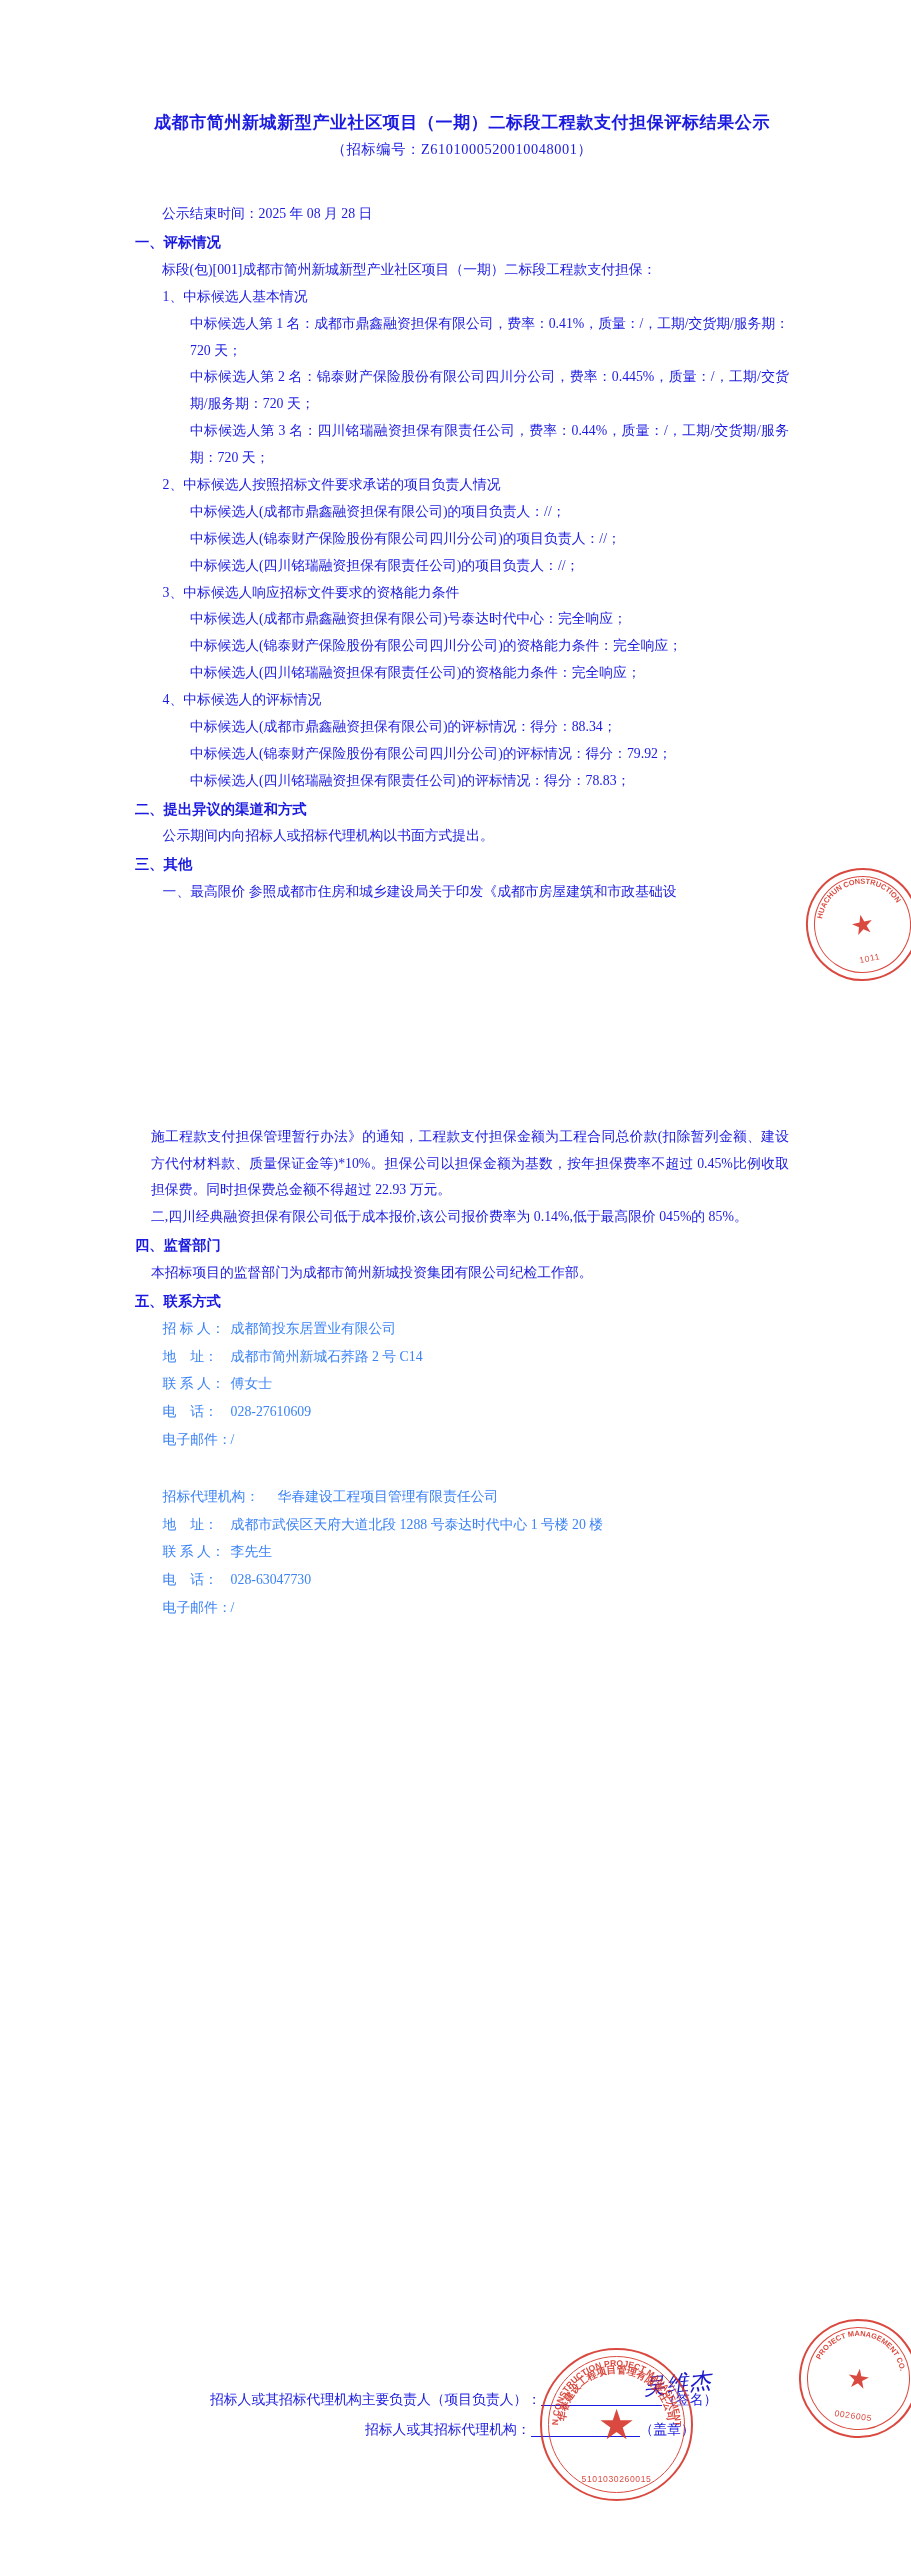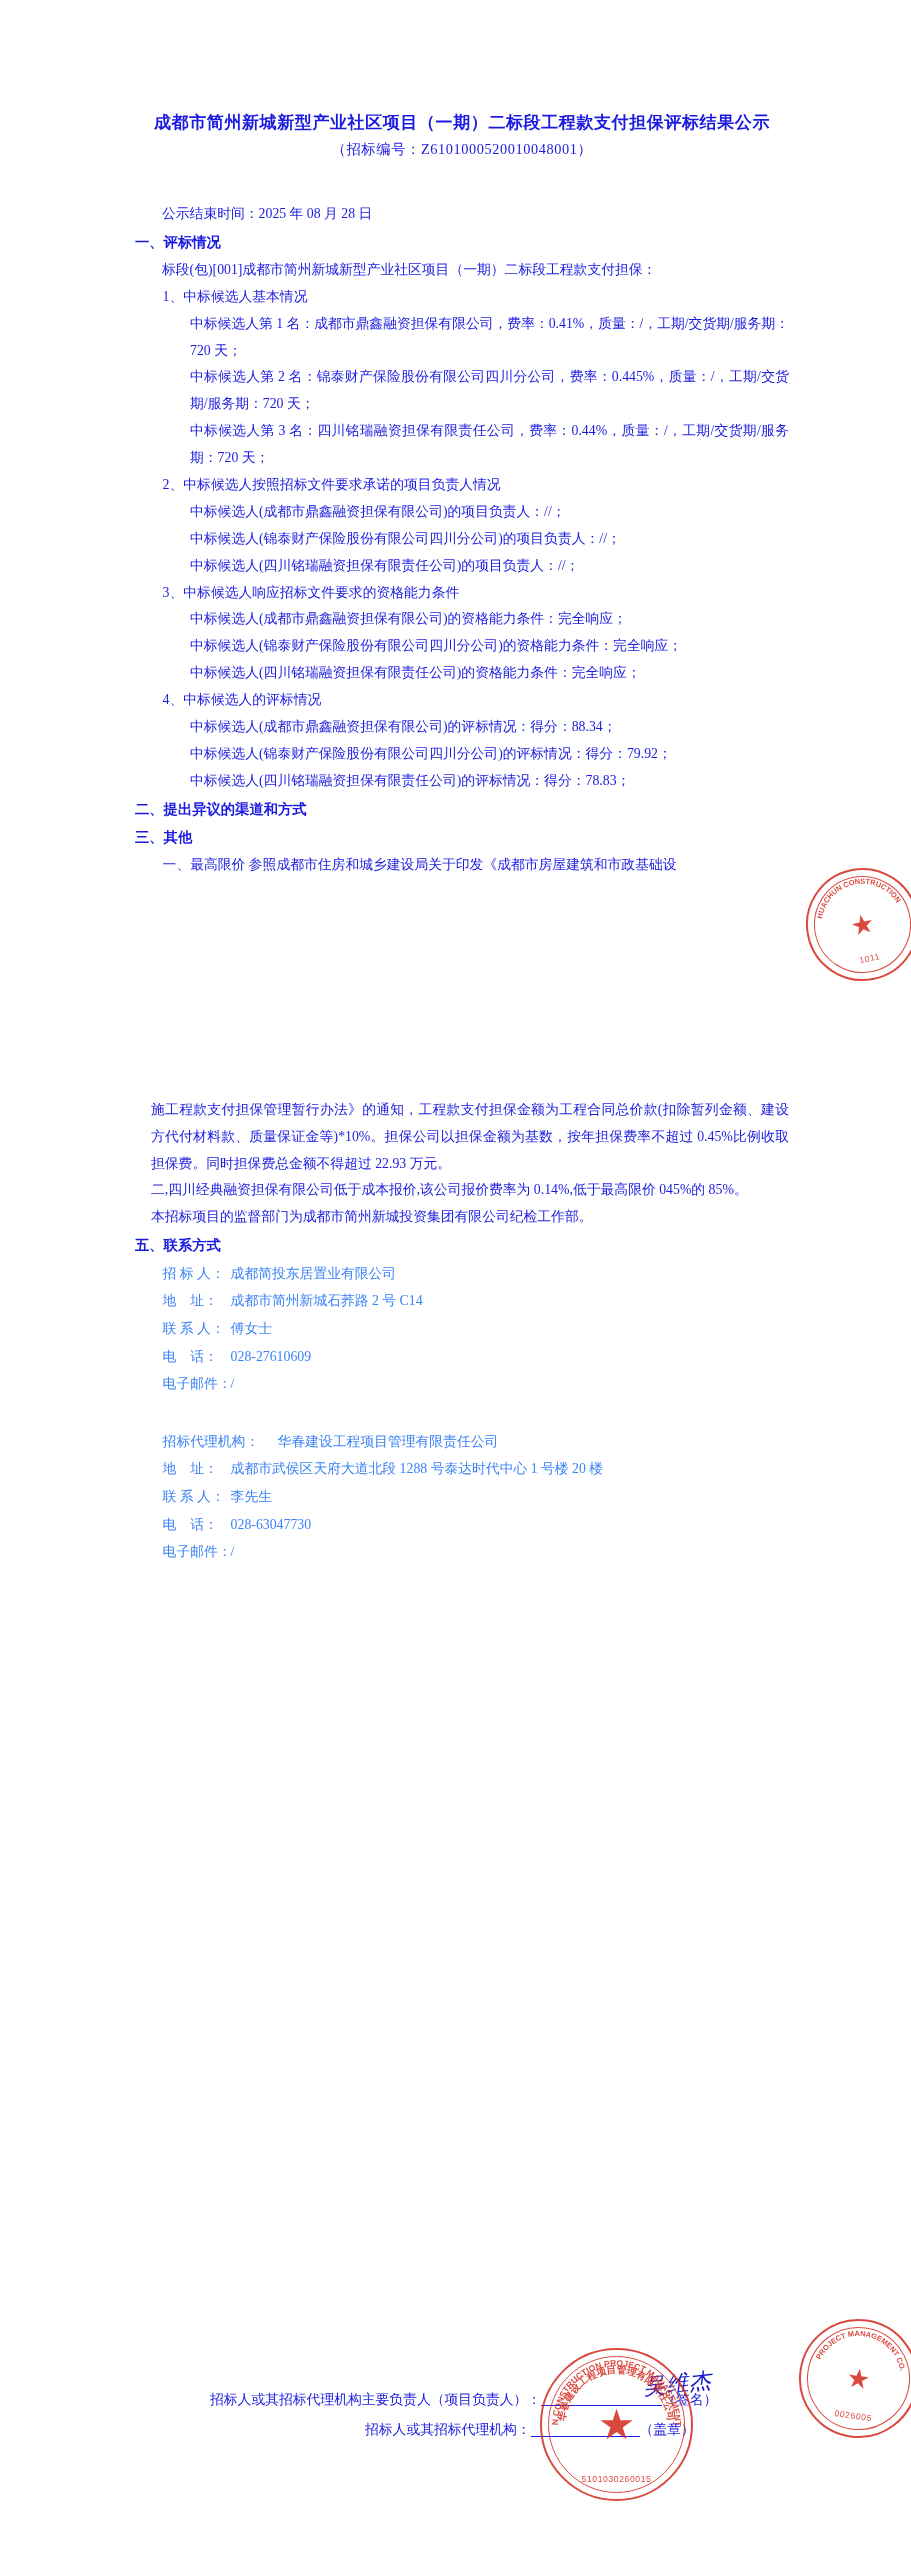--- a/index.html
+++ b/index.html
@@ -229,39 +229,41 @@
     <div class="lvl3">中标候选人第 1 名：成都市鼎鑫融资担保有限公司，费率：0.41%，质量：/，工期/交货期/服务期：720 天；</div>
     <div class="lvl3">中标候选人第 2 名：锦泰财产保险股份有限公司四川分公司，费率：0.445%，质量：/，工期/交货期/服务期：720 天；</div>
     <div class="lvl3">中标候选人第 3 名：四川铭瑞融资担保有限责任公司，费率：0.44%，质量：/，工期/交货期/服务期：720 天；</div>
 
     <div class="lvl2">2、中标候选人按照招标文件要求承诺的项目负责人情况</div>
     <div class="lvl3-hang">中标候选人(成都市鼎鑫融资担保有限公司)的项目负责人：//；</div>
     <div class="lvl3-hang">中标候选人(锦泰财产保险股份有限公司四川分公司)的项目负责人：//；</div>
     <div class="lvl3-hang">中标候选人(四川铭瑞融资担保有限责任公司)的项目负责人：//；</div>
 
     <div class="lvl2">3、中标候选人响应招标文件要求的资格能力条件</div>
-    <div class="lvl3-hang">中标候选人(成都市鼎鑫融资担保有限公司)的资格能力条件：完全响应；</div>
+    <div class="lvl3-hang">中标候选人(成都市鼎鑫融资担保有限公司)号泰达时代中心：完全响应；</div>
     <div class="lvl3-hang">中标候选人(锦泰财产保险股份有限公司四川分公司)的资格能力条件：完全响应；</div>
     <div class="lvl3-hang">中标候选人(四川铭瑞融资担保有限责任公司)的资格能力条件：完全响应；</div>
 
     <div class="lvl2">4、中标候选人的评标情况</div>
     <div class="lvl3-hang">中标候选人(成都市鼎鑫融资担保有限公司)的评标情况：得分：88.34；</div>
     <div class="lvl3-hang">中标候选人(锦泰财产保险股份有限公司四川分公司)的评标情况：得分：79.92；</div>
     <div class="lvl3-hang">中标候选人(四川铭瑞融资担保有限责任公司)的评标情况：得分：78.83；</div>
 
     <div class="lvl1">二、提出异议的渠道和方式</div>
+    <div class="lvl2">公示期间内向招标人或招标代理机构以书面方式提出。</div>
 
     <div class="lvl1">三、其他</div>
     <div class="lvl2">一、最高限价 参照成都市住房和城乡建设局关于印发《成都市房屋建筑和市政基础设</div>
 
     <div style="height: 218px;"></div>
 
     <div class="flow">施工程款支付担保管理暂行办法》的通知，工程款支付担保金额为工程合同总价款(扣除暂列金额、建设方代付材料款、质量保证金等)*10%。担保公司以担保金额为基数，按年担保费率不超过 0.45%比例收取担保费。同时担保费总金额不得超过 22.93 万元。</div>
     <div class="flow">二,四川经典融资担保有限公司低于成本报价,该公司报价费率为 0.14%,低于最高限价 045%的 85%。</div>
 
+    <div class="lvl1">四、监督部门</div>
     <div class="flow">本招标项目的监督部门为成都市简州新城投资集团有限公司纪检工作部。</div>
 
     <div class="lvl1">五、联系方式</div>
 
     <div class="contact-row"><span class="contact-label">招 标 人：</span><span>成都简投东居置业有限公司</span></div>
     <div class="contact-row"><span class="contact-label">地    址：</span><span>成都市简州新城石荞路 2 号 C14</span></div>
     <div class="contact-row"><span class="contact-label">联 系 人：</span><span>傅女士</span></div>
     <div class="contact-row"><span class="contact-label">电    话：</span><span>028-27610609</span></div>
     <div class="contact-row"><span class="contact-label">电子邮件：</span><span>/</span></div>
 

